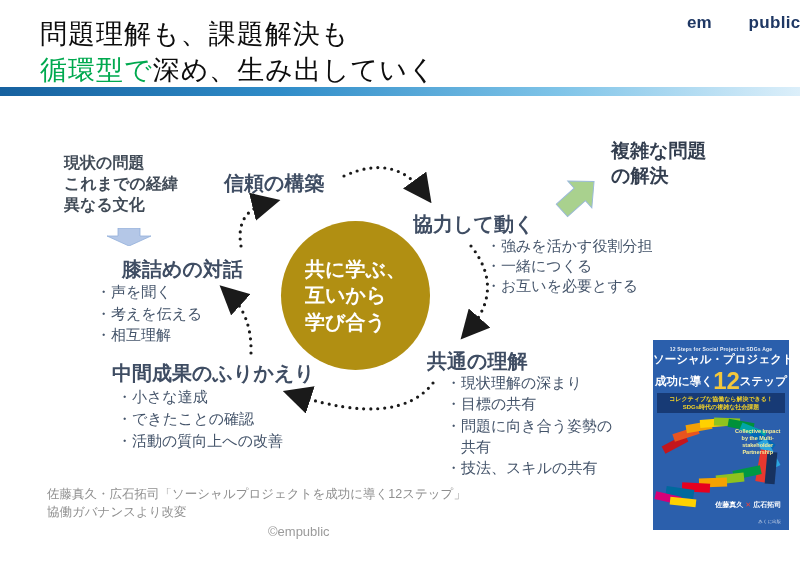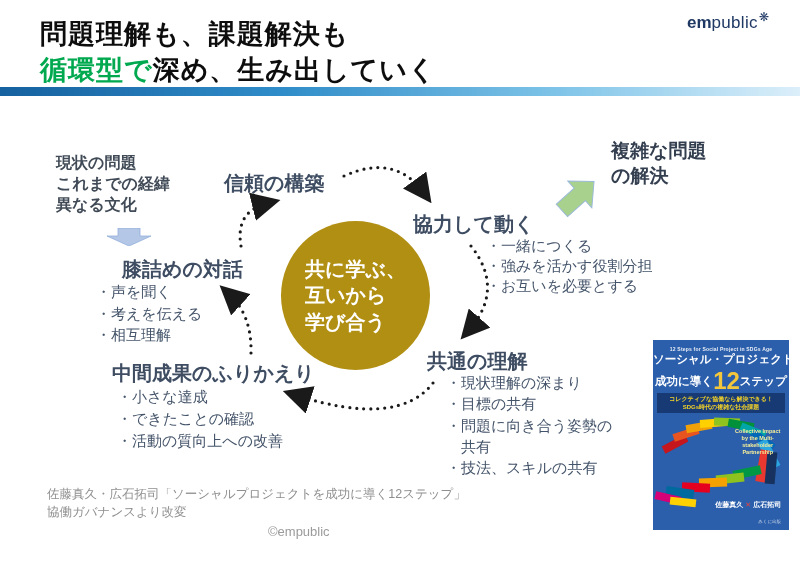--- a/index.html
+++ b/index.html
@@ -1,33 +1,33 @@
 <!DOCTYPE html>
 <html><head>
 <meta charset="utf-8">
 <style>
   html,body{margin:0;padding:0;background:#fff;}
   body{width:800px;height:565px;font-family:"Liberation Sans","DejaVu Sans",sans-serif;}
   .slide{position:relative;width:800px;height:565px;background:#fff;overflow:hidden;}
   .abs{position:absolute;}
 
   
-  .title-line{left:40px;font-size:27px;font-weight:700;color:#0d0d0d;letter-spacing:1px;white-space:nowrap;}
+  .title-line{left:40px;font-size:27px;font-weight:400;color:#0d0d0d;letter-spacing:1px;white-space:nowrap;}
   .t1{top:16px;}
   .t2{top:52px;}
   .hl{color:#00a94f;}
   .logo{left:687px;top:13px;font-size:17px;color:#1f3864;white-space:nowrap;}
   .logo .em{font-weight:800;}
-  .logo .rest{font-weight:400;letter-spacing:.3px;}
+  .logo .rest{font-weight:700;letter-spacing:.3px;margin-left:37px;}
   .logo .mark{font-size:12px;position:relative;top:-7px;left:1px;}
   .hbar{left:0;top:87px;width:800px;height:9px;
     background:linear-gradient(90deg,#16619f 0%,#2f8cc8 35%,#7fc4e8 70%,#dceffa 100%);}
 
   
-  .note{left:56px;top:152px;font-size:16px;line-height:21px;font-weight:600;color:#414b57;}
+  .note{left:64px;top:152px;font-size:16px;line-height:21px;font-weight:600;color:#414b57;}
   .heading{font-size:20px;font-weight:700;color:#3f4d63;white-space:nowrap;}
   .bullets{font-size:15px;color:#44546a;white-space:nowrap;}
   .bullets .b{display:block;}
   .wrapb{white-space:normal;width:172px;}
   .wrapb .b{padding-left:15px;text-indent:-15px;}
   .outcome{left:611px;top:138px;font-size:19px;line-height:25px;font-weight:700;color:#333e4f;}
 
   
   .circle{left:281px;top:221px;width:149px;height:149px;border-radius:50%;background:#b18f12;
     display:flex;align-items:center;justify-content:center;font-family:Liberation Serif, serif;}
@@ -78,22 +78,22 @@
     <polygon points="11,0 33,0 33,8 44,8 22,18 0,8 11,8" fill="#b4c7e7" stroke="#93aedb" stroke-width="0.8"></polygon>
   </svg>
 
   <div class="abs heading" style="left:224px;top:170px">信頼の構築</div>
   <div class="abs heading" style="left:413px;top:211px">協力して動く</div>
   <div class="abs heading" style="left:427px;top:348px">共通の理解</div>
   <div class="abs heading" style="left:112px;top:360px">中間成果のふりかえり</div>
   <div class="abs heading" style="left:122px;top:256px">膝詰めの対話</div>
 
   <div class="abs bullets" style="left:486px;top:236px;line-height:20px">
+    <span class="b">・強みを活かす役割分担</span>
     <span class="b">・一緒につくる</span>
-    <span class="b">・強みを活かす役割分担</span>
     <span class="b">・お互いを必要とする</span>
   </div>
   <div class="abs bullets wrapb" style="left:446px;top:372px;line-height:21.3px">
     <span class="b">・現状理解の深まり</span>
     <span class="b">・目標の共有</span>
     <span class="b">・問題に向き合う姿勢の共有</span>
     <span class="b">・技法、スキルの共有</span>
   </div>
   <div class="abs bullets" style="left:117px;top:386px;line-height:22px">
     <span class="b">・小さな達成</span>

